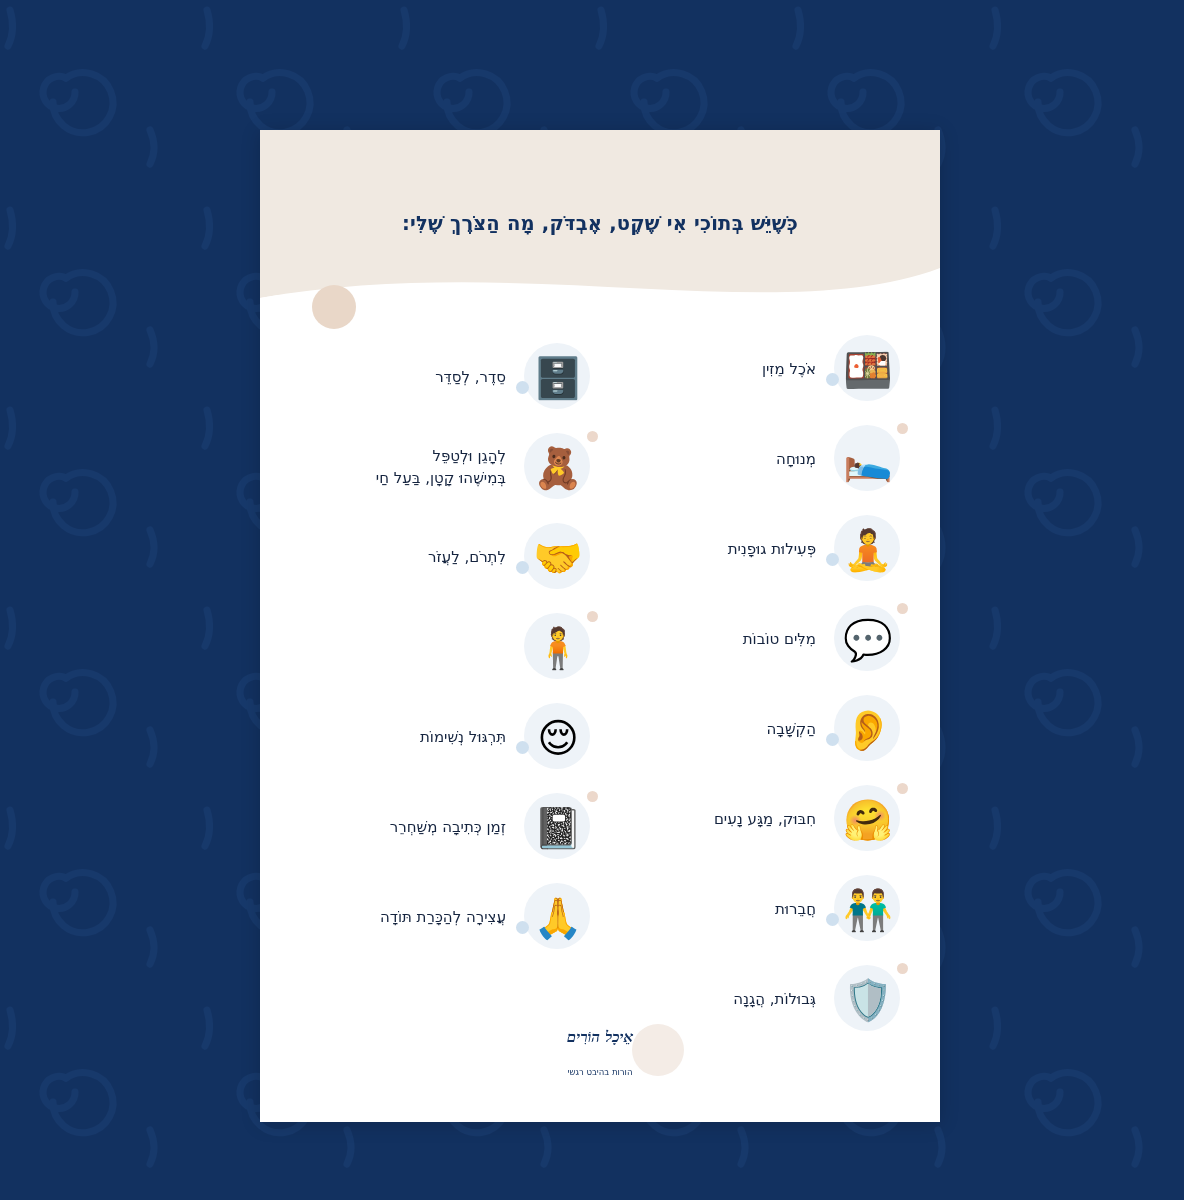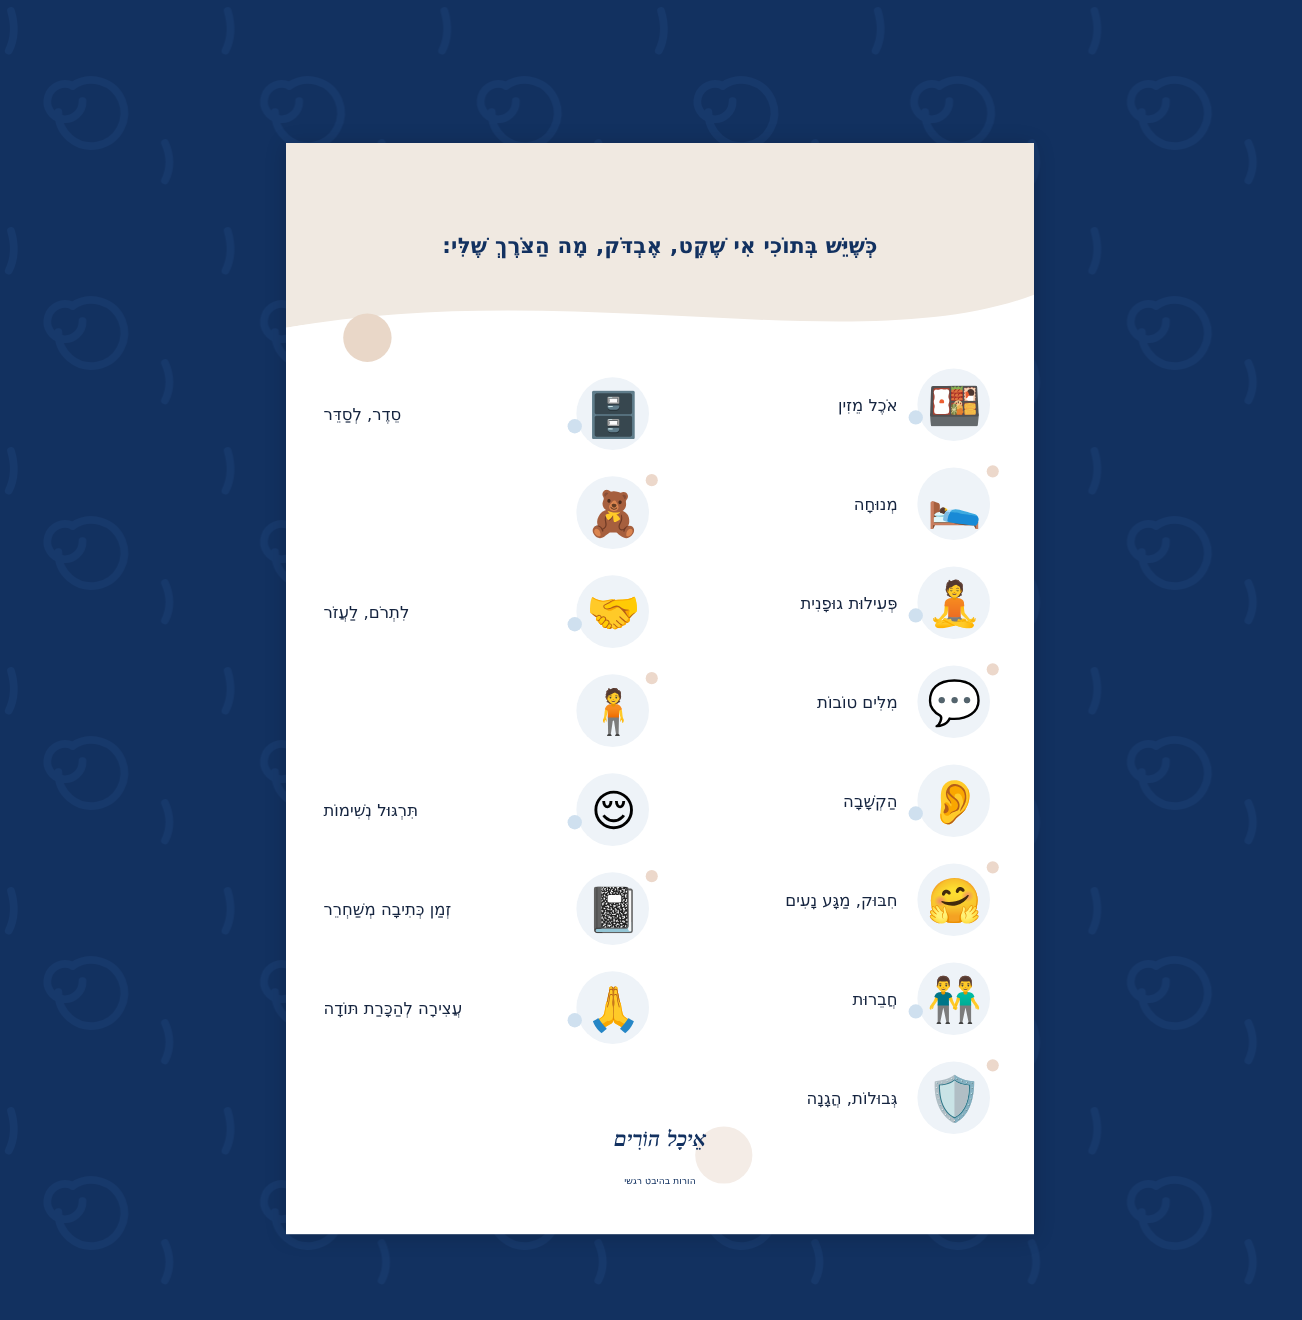--- a/index.html
+++ b/index.html
@@ -107,21 +107,21 @@
   .item-label {
     flex: 1;
     text-align: left;
     direction: rtl;
     color: #15243f;
     font-size: 15px;
     line-height: 1.45;
     padding-left: 4px;
     white-space: pre-line;
   }
-  .left-col .item-label { text-align: left; }
+  .left-col .item-label { text-align: right; }
   .right-col .item-label { text-align: right; }
 
   .item-art {
     position: relative;
     width: 84px;
     height: 78px;
     flex: 0 0 84px;
   }
   .blob {
     position: absolute;
@@ -177,21 +177,21 @@
     right: 6px;
     top: 4px;
     width: 52px;
     height: 52px;
     border-radius: 50%;
     background: #f4ece6;
   }
   .logo-script {
     position: relative;
     color: #123160;
-    font-size: 19px;
+    font-size: 15px;
     font-family: "DejaVu Serif", serif;
     font-style: italic;
     font-weight: bold;
     direction: rtl;
     z-index: 2;
   }
   .logo-sub {
     position: relative;
     color: #123160;
     font-size: 8.5px;
@@ -317,20 +317,22 @@
         </div>
         <div class="item-label">סֵדֶר, לְסַדֵּר</div>
       </div>
 
       <div class="item">
         <div class="item-art">
           <span class="blob blob-main"></span>
             <span class="blob blob-accent-2"></span>
           <span class="art-emoji">🧸</span>
         </div>
+        <div class="item-label">לְהָגֵן וּלְטַפֵּל
+בְּמִישֶׁהוּ קָטָן, בַּעַל חַי</div>
       </div>
 
       <div class="item">
         <div class="item-art">
           <span class="blob blob-main"></span>
             <span class="blob blob-accent-1"></span>
           <span class="art-emoji">🤝</span>
         </div>
         <div class="item-label">לִתְרֹם, לַעֲזֹר</div>
       </div>

